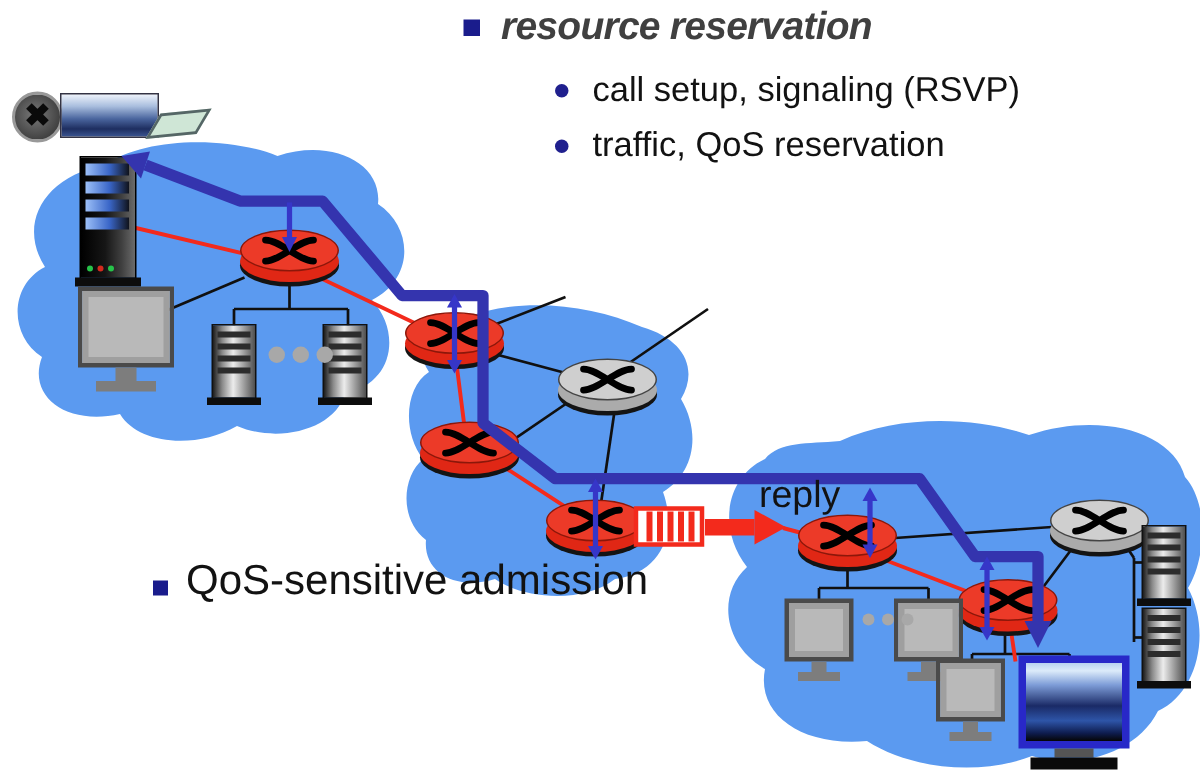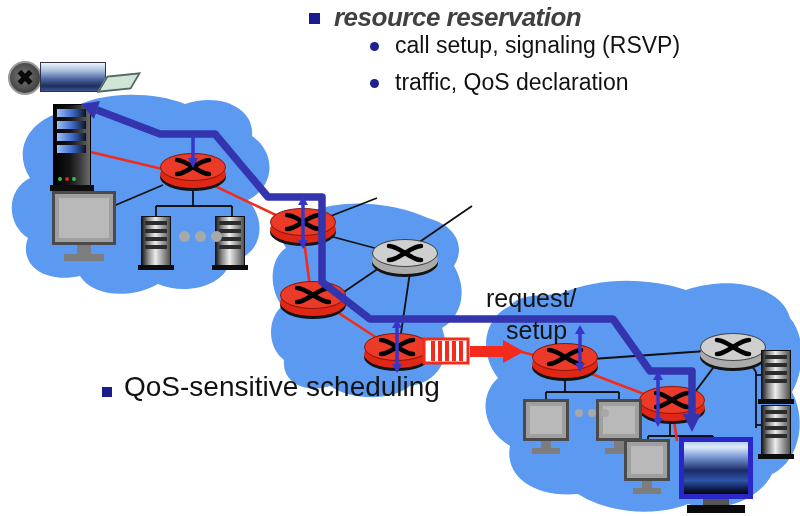--- a/index.html
+++ b/index.html
@@ -4,21 +4,21 @@
 <style>
   html,body{margin:0;padding:0;background:#fff;}
   .stage{position:relative;width:800px;height:516px;overflow:hidden;background:#fff;
          font-family:"Liberation Sans",sans-serif;}
   .stage svg{position:absolute;left:0;top:0;}
 
   
   .sq-bullet{position:absolute;background:#1A1C8C;}
   .res-title{position:absolute;left:334px;top:2px;font-size:26px;font-weight:bold;font-style:italic;
              color:#404040;letter-spacing:-0.5px;}
-  .res-items{position:absolute;left:370px;top:32px;}
+  .res-items{position:absolute;left:370px;top:46px;}
   .res-item{display:flex;align-items:flex-start;margin-bottom:10px;font-size:23px;color:#121212;}
   .res-item .dot{width:9px;height:9px;border-radius:50%;background:#20208E;margin:10px 16px 0 0;flex:none;}
   .req-line1{position:absolute;left:486px;top:284px;font-size:25px;color:#121212;}
   .req-line2{position:absolute;left:506px;top:316px;font-size:25px;color:#121212;}
   .qos-line1{position:absolute;left:124px;top:371px;font-size:28px;color:#121212;}
   .qos-line2{position:absolute;left:182px;top:406px;font-size:28px;color:#121212;}
 
   
   .router{position:absolute;width:66px;height:40px;}
   .router .body{position:absolute;left:0;top:0;width:64px;height:26px;border-radius:50%;
@@ -307,23 +307,22 @@
 
   <div class="sq-bullet" style="left:309px;top:13px;width:11px;height:11px;"></div>
   <div class="res-title">resource reservation</div>
   <div class="res-items">
     <div class="res-item">
         <span class="dot"></span>
         <span>call setup, signaling (RSVP)</span>
       </div>
     <div class="res-item">
         <span class="dot"></span>
-        <span>traffic, QoS declaration</span>
-      </div>
-  </div>
-
-  <div class="req-line1">request/</div>
-  <div class="req-line2">setup</div>
+        <span>traffic, QoS reservation</span>
+      </div>
+  </div>
+
+  <div class="req-line2">reply</div>
 
   <div class="sq-bullet" style="left:102px;top:387px;width:10px;height:10px;"></div>
-  <div class="qos-line1">QoS-sensitive scheduling</div>
+  <div class="qos-line1">QoS-sensitive admission</div>
 
 </div>
 
 </body></html>

